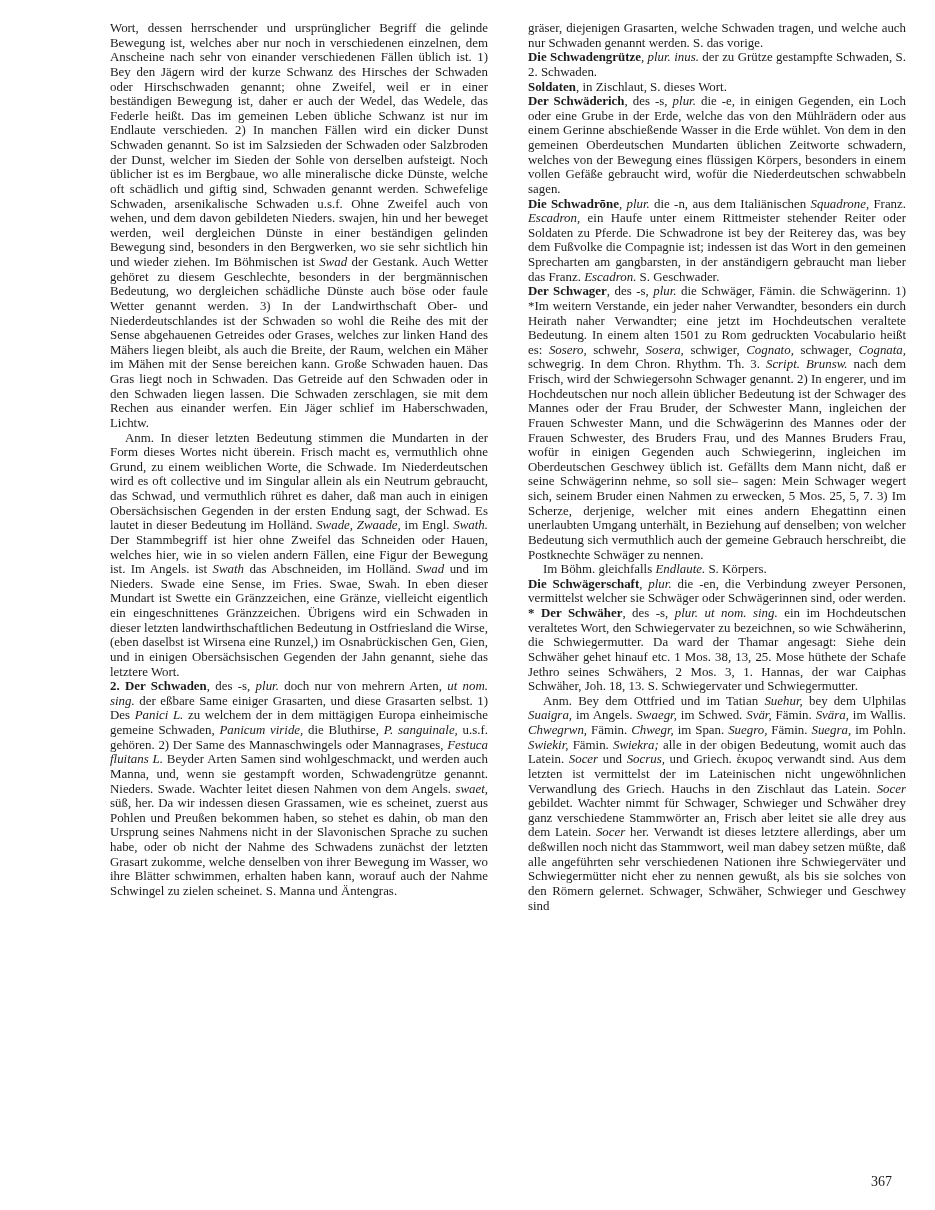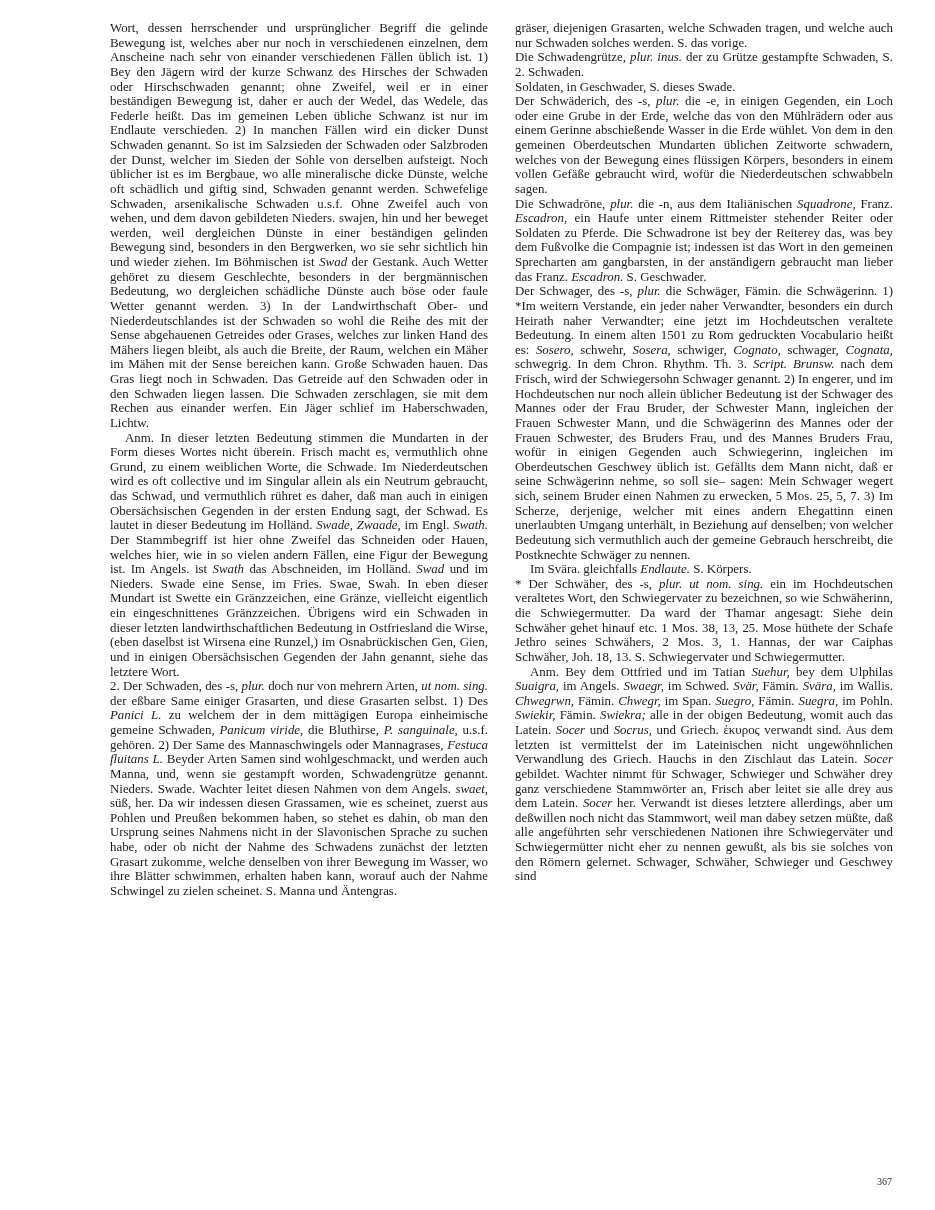--- a/index.html
+++ b/index.html
@@ -14,64 +14,65 @@
     background: #ffffff;
     color: #1b1b1b;
     font-family: "Liberation Serif", "DejaVu Serif", serif;
     overflow: hidden;
   }
   .columns {
     position: absolute;
     left: 110px;
     top: 21px;
     display: flex;
-    gap: 27px;
+    gap: 40px;
   }
   .col {
     width: 378px;
     font-size: 12.9px;
     line-height: 14.62px;
     text-align: justify;
     hyphens: auto;
     -webkit-hyphens: auto;
   }
   .para {
     margin: 0;
     padding: 0;
   }
   .para.indent {
     text-indent: 15px;
   }
-  .b { font-weight: normal; }
+  .b { font-weight: bold; }
   .i { font-style: italic; }
   .page-number {
     position: absolute;
     right: 43px;
     bottom: 21px;
-    font-size: 10px;
+    font-size: 14px;
     line-height: 14px;
     color: #1b1b1b;
   }
 </style>
 </head>
 <body>
 
 <div class="page">
   <div class="columns">
     <div class="col">
         <p class="para"><span>Wort, dessen herrschender und ursprünglicher Begriff die gelinde Bewegung ist, welches aber nur noch in verschiedenen einzelnen, dem Anscheine nach sehr von einander verschiedenen Fällen üblich ist. 1) Bey den Jägern wird der kurze Schwanz des Hirsches der Schwaden oder Hirschschwaden genannt; ohne Zweifel, weil er in einer beständigen Bewegung ist, daher er auch der Wedel, das Wedele, das Federle heißt. Das im gemeinen Leben übliche Schwanz ist nur im Endlaute verschieden. 2) In manchen Fällen wird ein dicker Dunst Schwaden genannt. So ist im Salzsieden der Schwaden oder Salzbroden der Dunst, welcher im Sieden der Sohle von derselben aufsteigt. Noch üblicher ist es im Bergbaue, wo alle mineralische dicke Dünste, welche oft schädlich und giftig sind, Schwaden genannt werden. Schwefelige Schwaden, arsenikalische Schwaden u.s.f. Ohne Zweifel auch von wehen, und dem davon gebildeten Nieders. swajen, hin und her beweget werden, weil dergleichen Dünste in einer beständigen gelinden Bewegung sind, besonders in den Bergwerken, wo sie sehr sichtlich hin und wieder ziehen. Im Böhmischen ist </span><span class="i">Swad</span><span> der Gestank. Auch Wetter gehöret zu diesem Geschlechte, besonders in der bergmännischen Bedeutung, wo dergleichen schädliche Dünste auch böse oder faule Wetter genannt werden. 3) In der Landwirthschaft Ober- und Niederdeutschlandes ist der Schwaden so wohl die Reihe des mit der Sense abgehauenen Getreides oder Grases, welches zur linken Hand des Mähers liegen bleibt, als auch die Breite, der Raum, welchen ein Mäher im Mähen mit der Sense bereichen kann. Große Schwaden hauen. Das Gras liegt noch in Schwaden. Das Getreide auf den Schwaden oder in den Schwaden liegen lassen. Die Schwaden zerschlagen, sie mit dem Rechen aus einander werfen. Ein Jäger schlief im Haberschwaden, Lichtw.</span></p>
         <p class="para indent"><span>Anm. In dieser letzten Bedeutung stimmen die Mundarten in der Form dieses Wortes nicht überein. Frisch macht es, vermuthlich ohne Grund, zu einem weiblichen Worte, die Schwade. Im Niederdeutschen wird es oft collective und im Singular allein als ein Neutrum gebraucht, das Schwad, und vermuthlich rühret es daher, daß man auch in einigen Obersächsischen Gegenden in der ersten Endung sagt, der Schwad. Es lautet in dieser Bedeutung im Holländ. </span><span class="i">Swade, Zwaade,</span><span> im Engl. </span><span class="i">Swath.</span><span> Der Stammbegriff ist hier ohne Zweifel das Schneiden oder Hauen, welches hier, wie in so vielen andern Fällen, eine Figur der Bewegung ist. Im Angels. ist </span><span class="i">Swath</span><span> das Abschneiden, im Holländ. </span><span class="i">Swad</span><span> und im Nieders. Swade eine Sense, im Fries. Swae, Swah. In eben dieser Mundart ist Swette ein Gränzzeichen, eine Gränze, vielleicht eigentlich ein eingeschnittenes Gränzzeichen. Übrigens wird ein Schwaden in dieser letzten landwirthschaftlichen Bedeutung in Ostfriesland die Wirse, (eben daselbst ist Wirsena eine Runzel,) im Osnabrückischen Gen, Gien, und in einigen Obersächsischen Gegenden der Jahn genannt, siehe das letztere Wort.</span></p>
         <p class="para"><span class="b">2. Der Schwaden</span><span>, des -s, </span><span class="i">plur.</span><span> doch nur von mehrern Arten, </span><span class="i">ut nom. sing.</span><span> der eßbare Same einiger Grasarten, und diese Grasarten selbst. 1) Des </span><span class="i">Panici L.</span><span> zu welchem der in dem mittägigen Europa einheimische gemeine Schwaden, </span><span class="i">Panicum viride,</span><span> die Bluthirse, </span><span class="i">P. sanguinale,</span><span> u.s.f. gehören. 2) Der Same des Mannaschwingels oder Mannagrases, </span><span class="i">Festuca fluitans L.</span><span> Beyder Arten Samen sind wohlgeschmackt, und werden auch Manna, und, wenn sie gestampft worden, Schwadengrütze genannt. Nieders. Swade. Wachter leitet diesen Nahmen von dem Angels. </span><span class="i">swaet,</span><span> süß, her. Da wir indessen diesen Grassamen, wie es scheinet, zuerst aus Pohlen und Preußen bekommen haben, so stehet es dahin, ob man den Ursprung seines Nahmens nicht in der Slavonischen Sprache zu suchen habe, oder ob nicht der Nahme des Schwadens zunächst der letzten Grasart zukomme, welche denselben von ihrer Bewegung im Wasser, wo ihre Blätter schwimmen, erhalten haben kann, worauf auch der Nahme Schwingel zu zielen scheinet. S. Manna und Äntengras.</span></p>
       </div>
     <div class="col">
-        <p class="para"><span>gräser, diejenigen Grasarten, welche Schwaden tragen, und welche auch nur Schwaden solches werden. S. das vorige.</span></p>
+        <p class="para"><span>gräser, diejenigen Grasarten, welche Schwaden tragen, und welche auch nur Schwaden genannt werden. S. das vorige.</span></p>
         <p class="para"><span class="b">Die Schwadengrütze</span><span>, </span><span class="i">plur. inus.</span><span> der zu Grütze gestampfte Schwaden, S. 2. Schwaden.</span></p>
-        <p class="para"><span class="b">Soldaten</span><span>, in Geschwader, S. dieses Swade.</span></p>
+        <p class="para"><span class="b">Soldaten</span><span>, in Zischlaut, S. dieses Wort.</span></p>
         <p class="para"><span class="b">Der Schwäderich</span><span>, des -s, </span><span class="i">plur.</span><span> die -e, in einigen Gegenden, ein Loch oder eine Grube in der Erde, welche das von den Mühlrädern oder aus einem Gerinne abschießende Wasser in die Erde wühlet. Von dem in den gemeinen Oberdeutschen Mundarten üblichen Zeitworte schwadern, welches von der Bewegung eines flüssigen Körpers, besonders in einem vollen Gefäße gebraucht wird, wofür die Niederdeutschen schwabbeln sagen.</span></p>
         <p class="para"><span class="b">Die Schwadrōne</span><span>, </span><span class="i">plur.</span><span> die -n, aus dem Italiänischen </span><span class="i">Squadrone,</span><span> Franz. </span><span class="i">Escadron,</span><span> ein Haufe unter einem Rittmeister stehender Reiter oder Soldaten zu Pferde. Die Schwadrone ist bey der Reiterey das, was bey dem Fußvolke die Compagnie ist; indessen ist das Wort in den gemeinen Sprecharten am gangbarsten, in der anständigern gebraucht man lieber das Franz. </span><span class="i">Escadron.</span><span> S. Geschwader.</span></p>
         <p class="para"><span class="b">Der Schwager</span><span>, des -s, </span><span class="i">plur.</span><span> die Schwäger, Fämin. die Schwägerinn. 1) *Im weitern Verstande, ein jeder naher Verwandter, besonders ein durch Heirath naher Verwandter; eine jetzt im Hochdeutschen veraltete Bedeutung. In einem alten 1501 zu Rom gedruckten Vocabulario heißt es: </span><span class="i">Sosero,</span><span> schwehr, </span><span class="i">Sosera,</span><span> schwiger, </span><span class="i">Cognato,</span><span> schwager, </span><span class="i">Cognata,</span><span> schwegrig. In dem Chron. Rhythm. Th. 3. </span><span class="i">Script. Brunsw.</span><span> nach dem Frisch, wird der Schwiegersohn Schwager genannt. 2) In engerer, und im Hochdeutschen nur noch allein üblicher Bedeutung ist der Schwager des Mannes oder der Frau Bruder, der Schwester Mann, ingleichen der Frauen Schwester Mann, und die Schwägerinn des Mannes oder der Frauen Schwester, des Bruders Frau, und des Mannes Bruders Frau, wofür in einigen Gegenden auch Schwiegerinn, ingleichen im Oberdeutschen Geschwey üblich ist. Gefällts dem Mann nicht, daß er seine Schwägerinn nehme, so soll sie– sagen: Mein Schwager wegert sich, seinem Bruder einen Nahmen zu erwecken, 5 Mos. 25, 5, 7. 3) Im Scherze, derjenige, welcher mit eines andern Ehegattinn einen unerlaubten Umgang unterhält, in Beziehung auf denselben; von welcher Bedeutung sich vermuthlich auch der gemeine Gebrauch herschreibt, die Postknechte Schwäger zu nennen.</span></p>
-        <p class="para indent"><span>Im Svära. gleichfalls </span><span class="i">Endlaute.</span><span> S. Körpers.</span></p>
+        <p class="para indent"><span>Im Böhm. gleichfalls </span><span class="i">Endlaute.</span><span> S. Körpers.</span></p>
+        <p class="para"><span class="b">Die Schwägerschaft</span><span>, </span><span class="i">plur.</span><span> die -en, die Verbindung zweyer Personen, vermittelst welcher sie Schwäger oder Schwägerinnen sind, oder werden.</span></p>
         <p class="para"><span class="b">* Der Schwäher</span><span>, des -s, </span><span class="i">plur. ut nom. sing.</span><span> ein im Hochdeutschen veraltetes Wort, den Schwiegervater zu bezeichnen, so wie Schwäherinn, die Schwiegermutter. Da ward der Thamar angesagt: Siehe dein Schwäher gehet hinauf etc. 1 Mos. 38, 13, 25. Mose hüthete der Schafe Jethro seines Schwähers, 2 Mos. 3, 1. Hannas, der war Caiphas Schwäher, Joh. 18, 13. S. Schwiegervater und Schwiegermutter.</span></p>
         <p class="para indent"><span>Anm. Bey dem Ottfried und im Tatian </span><span class="i">Suehur,</span><span> bey dem Ulphilas </span><span class="i">Suaigra,</span><span> im Angels. </span><span class="i">Swaegr,</span><span> im Schwed. </span><span class="i">Svär,</span><span> Fämin. </span><span class="i">Svära,</span><span> im Wallis. </span><span class="i">Chwegrwn,</span><span> Fämin. </span><span class="i">Chwegr,</span><span> im Span. </span><span class="i">Suegro,</span><span> Fämin. </span><span class="i">Suegra,</span><span> im Pohln. </span><span class="i">Swiekir,</span><span> Fämin. </span><span class="i">Swiekra;</span><span> alle in der obigen Bedeutung, womit auch das Latein. </span><span class="i">Socer</span><span> und </span><span class="i">Socrus,</span><span> und Griech. ἑκυρος verwandt sind. Aus dem letzten ist vermittelst der im Lateinischen nicht ungewöhnlichen Verwandlung des Griech. Hauchs in den Zischlaut das Latein. </span><span class="i">Socer</span><span> gebildet. Wachter nimmt für Schwager, Schwieger und Schwäher drey ganz verschiedene Stammwörter an, Frisch aber leitet sie alle drey aus dem Latein. </span><span class="i">Socer</span><span> her. Verwandt ist dieses letztere allerdings, aber um deßwillen noch nicht das Stammwort, weil man dabey setzen müßte, daß alle angeführten sehr verschiedenen Nationen ihre Schwiegerväter und Schwiegermütter nicht eher zu nennen gewußt, als bis sie solches von den Römern gelernet. Schwager, Schwäher, Schwieger und Geschwey sind</span></p>
       </div>
   </div>
   <div class="page-number">367</div>
 </div>
 
 </body></html>

